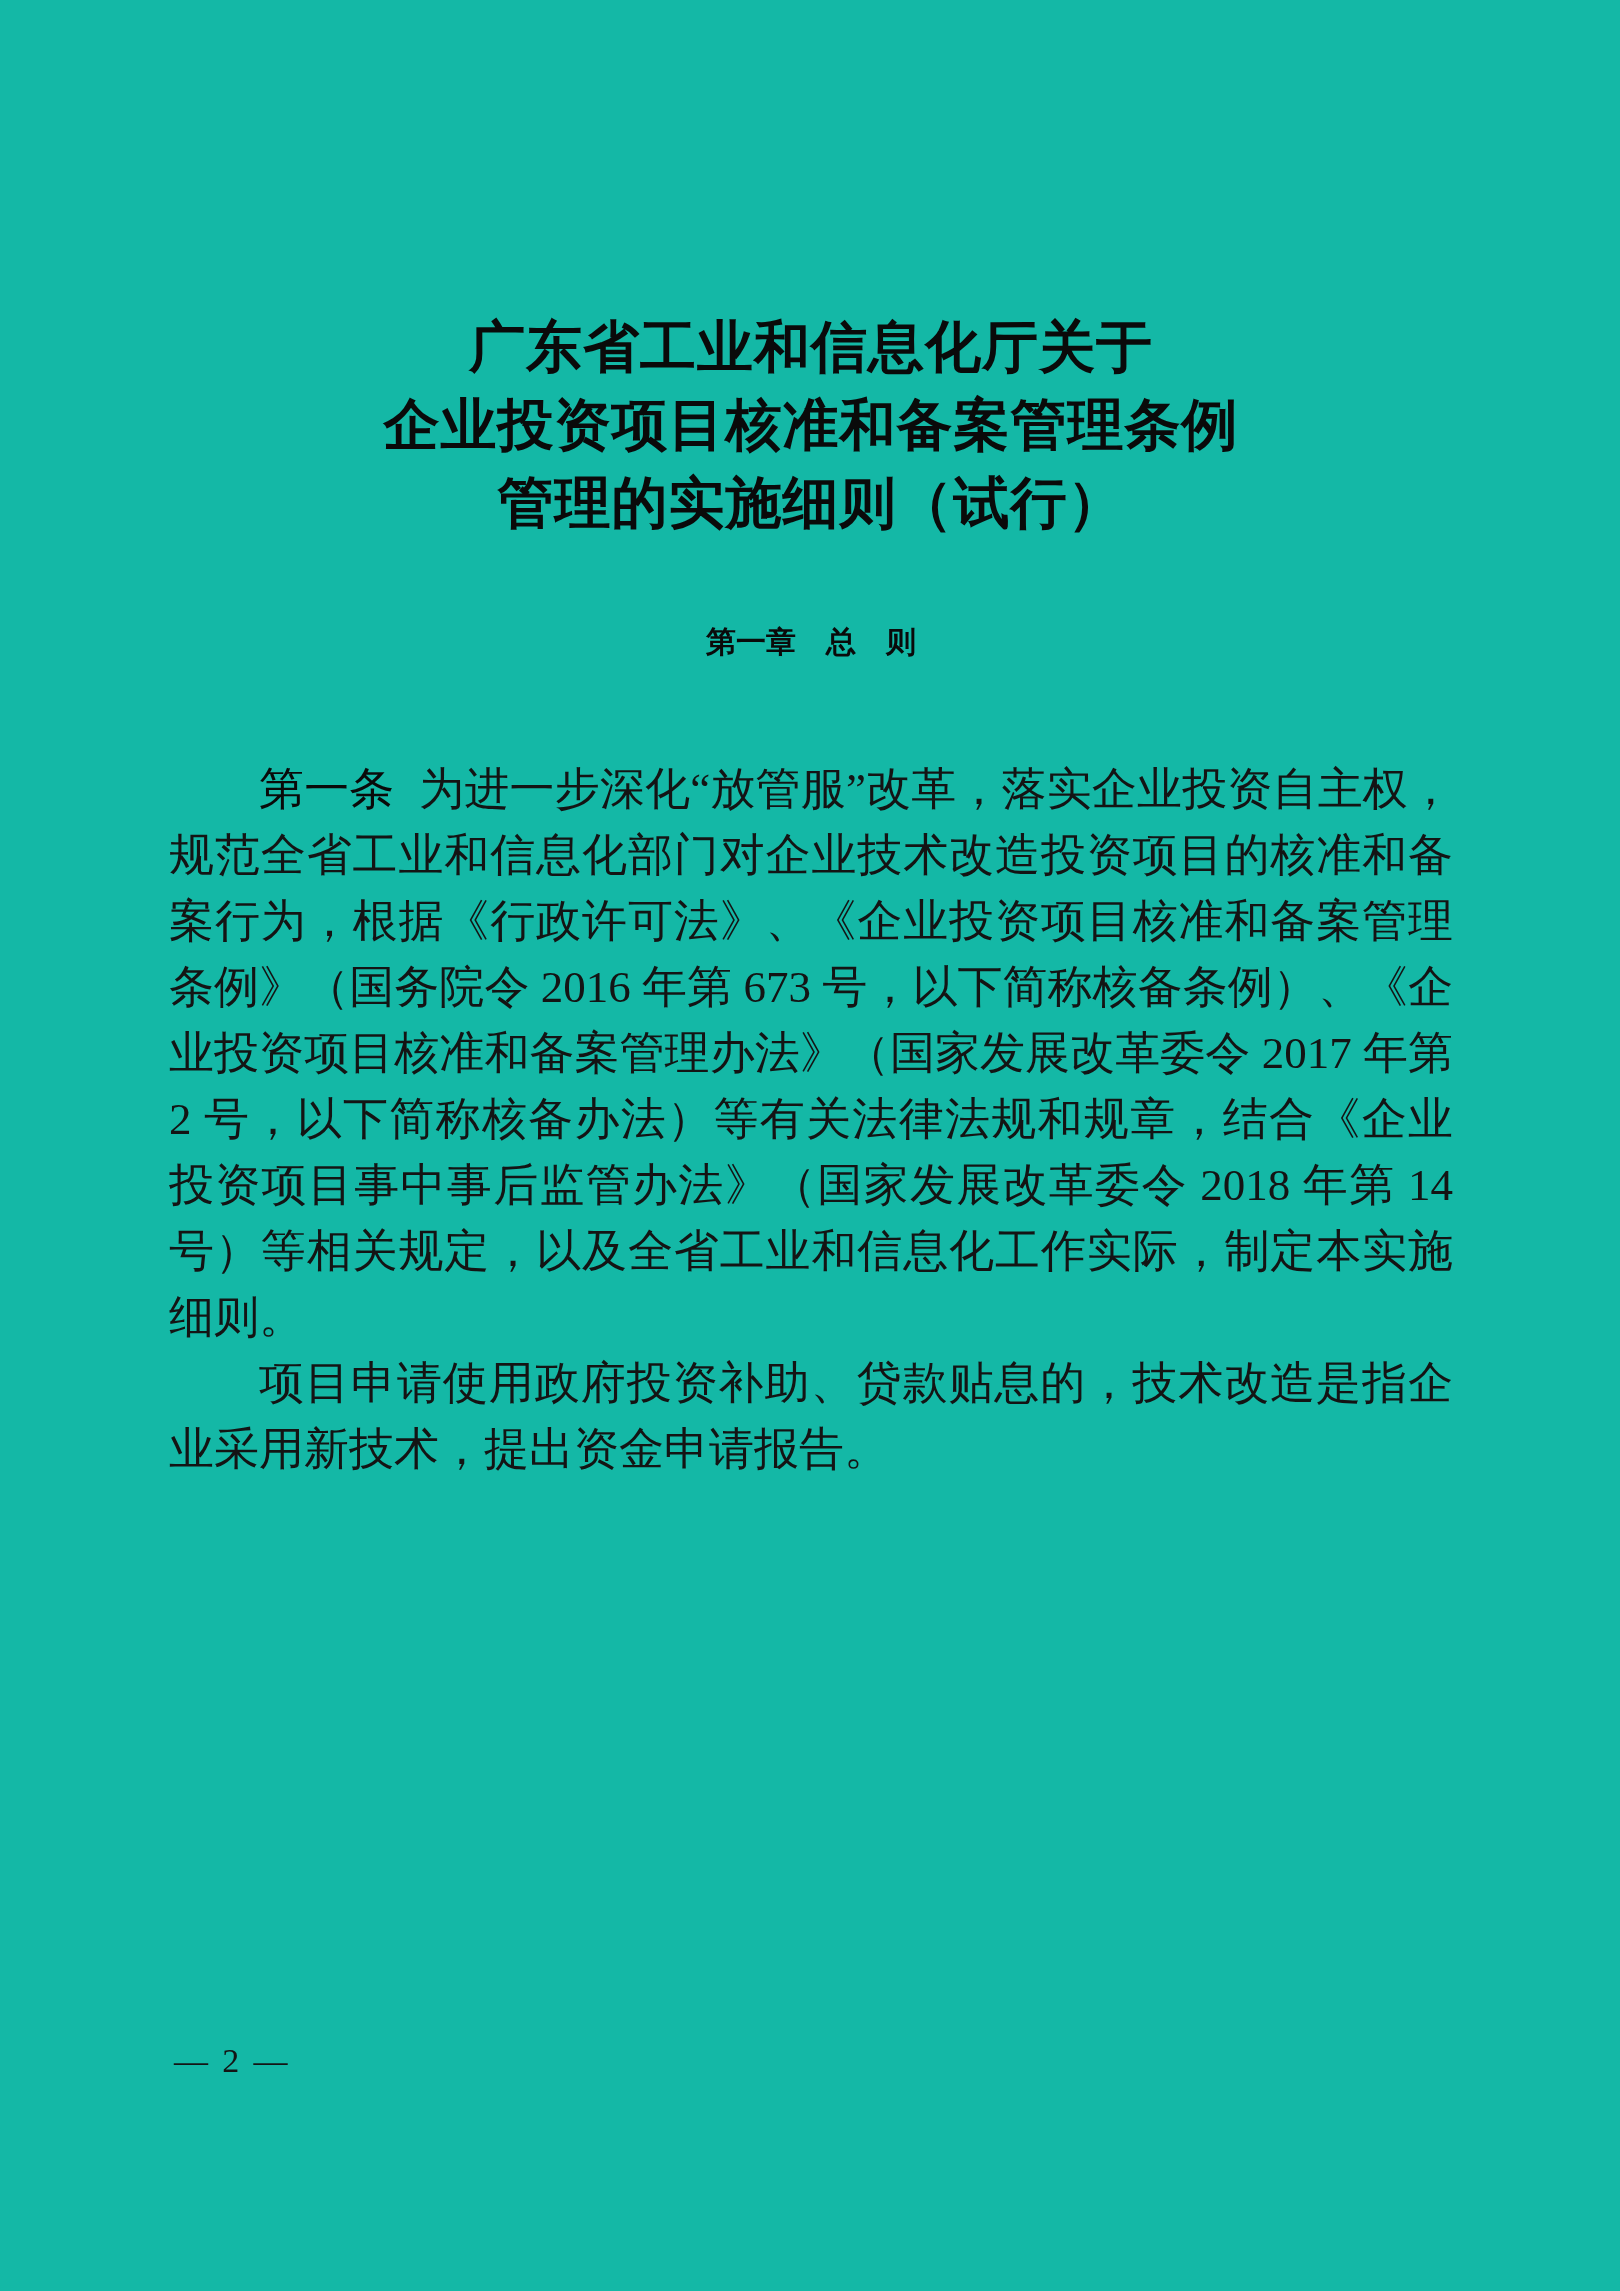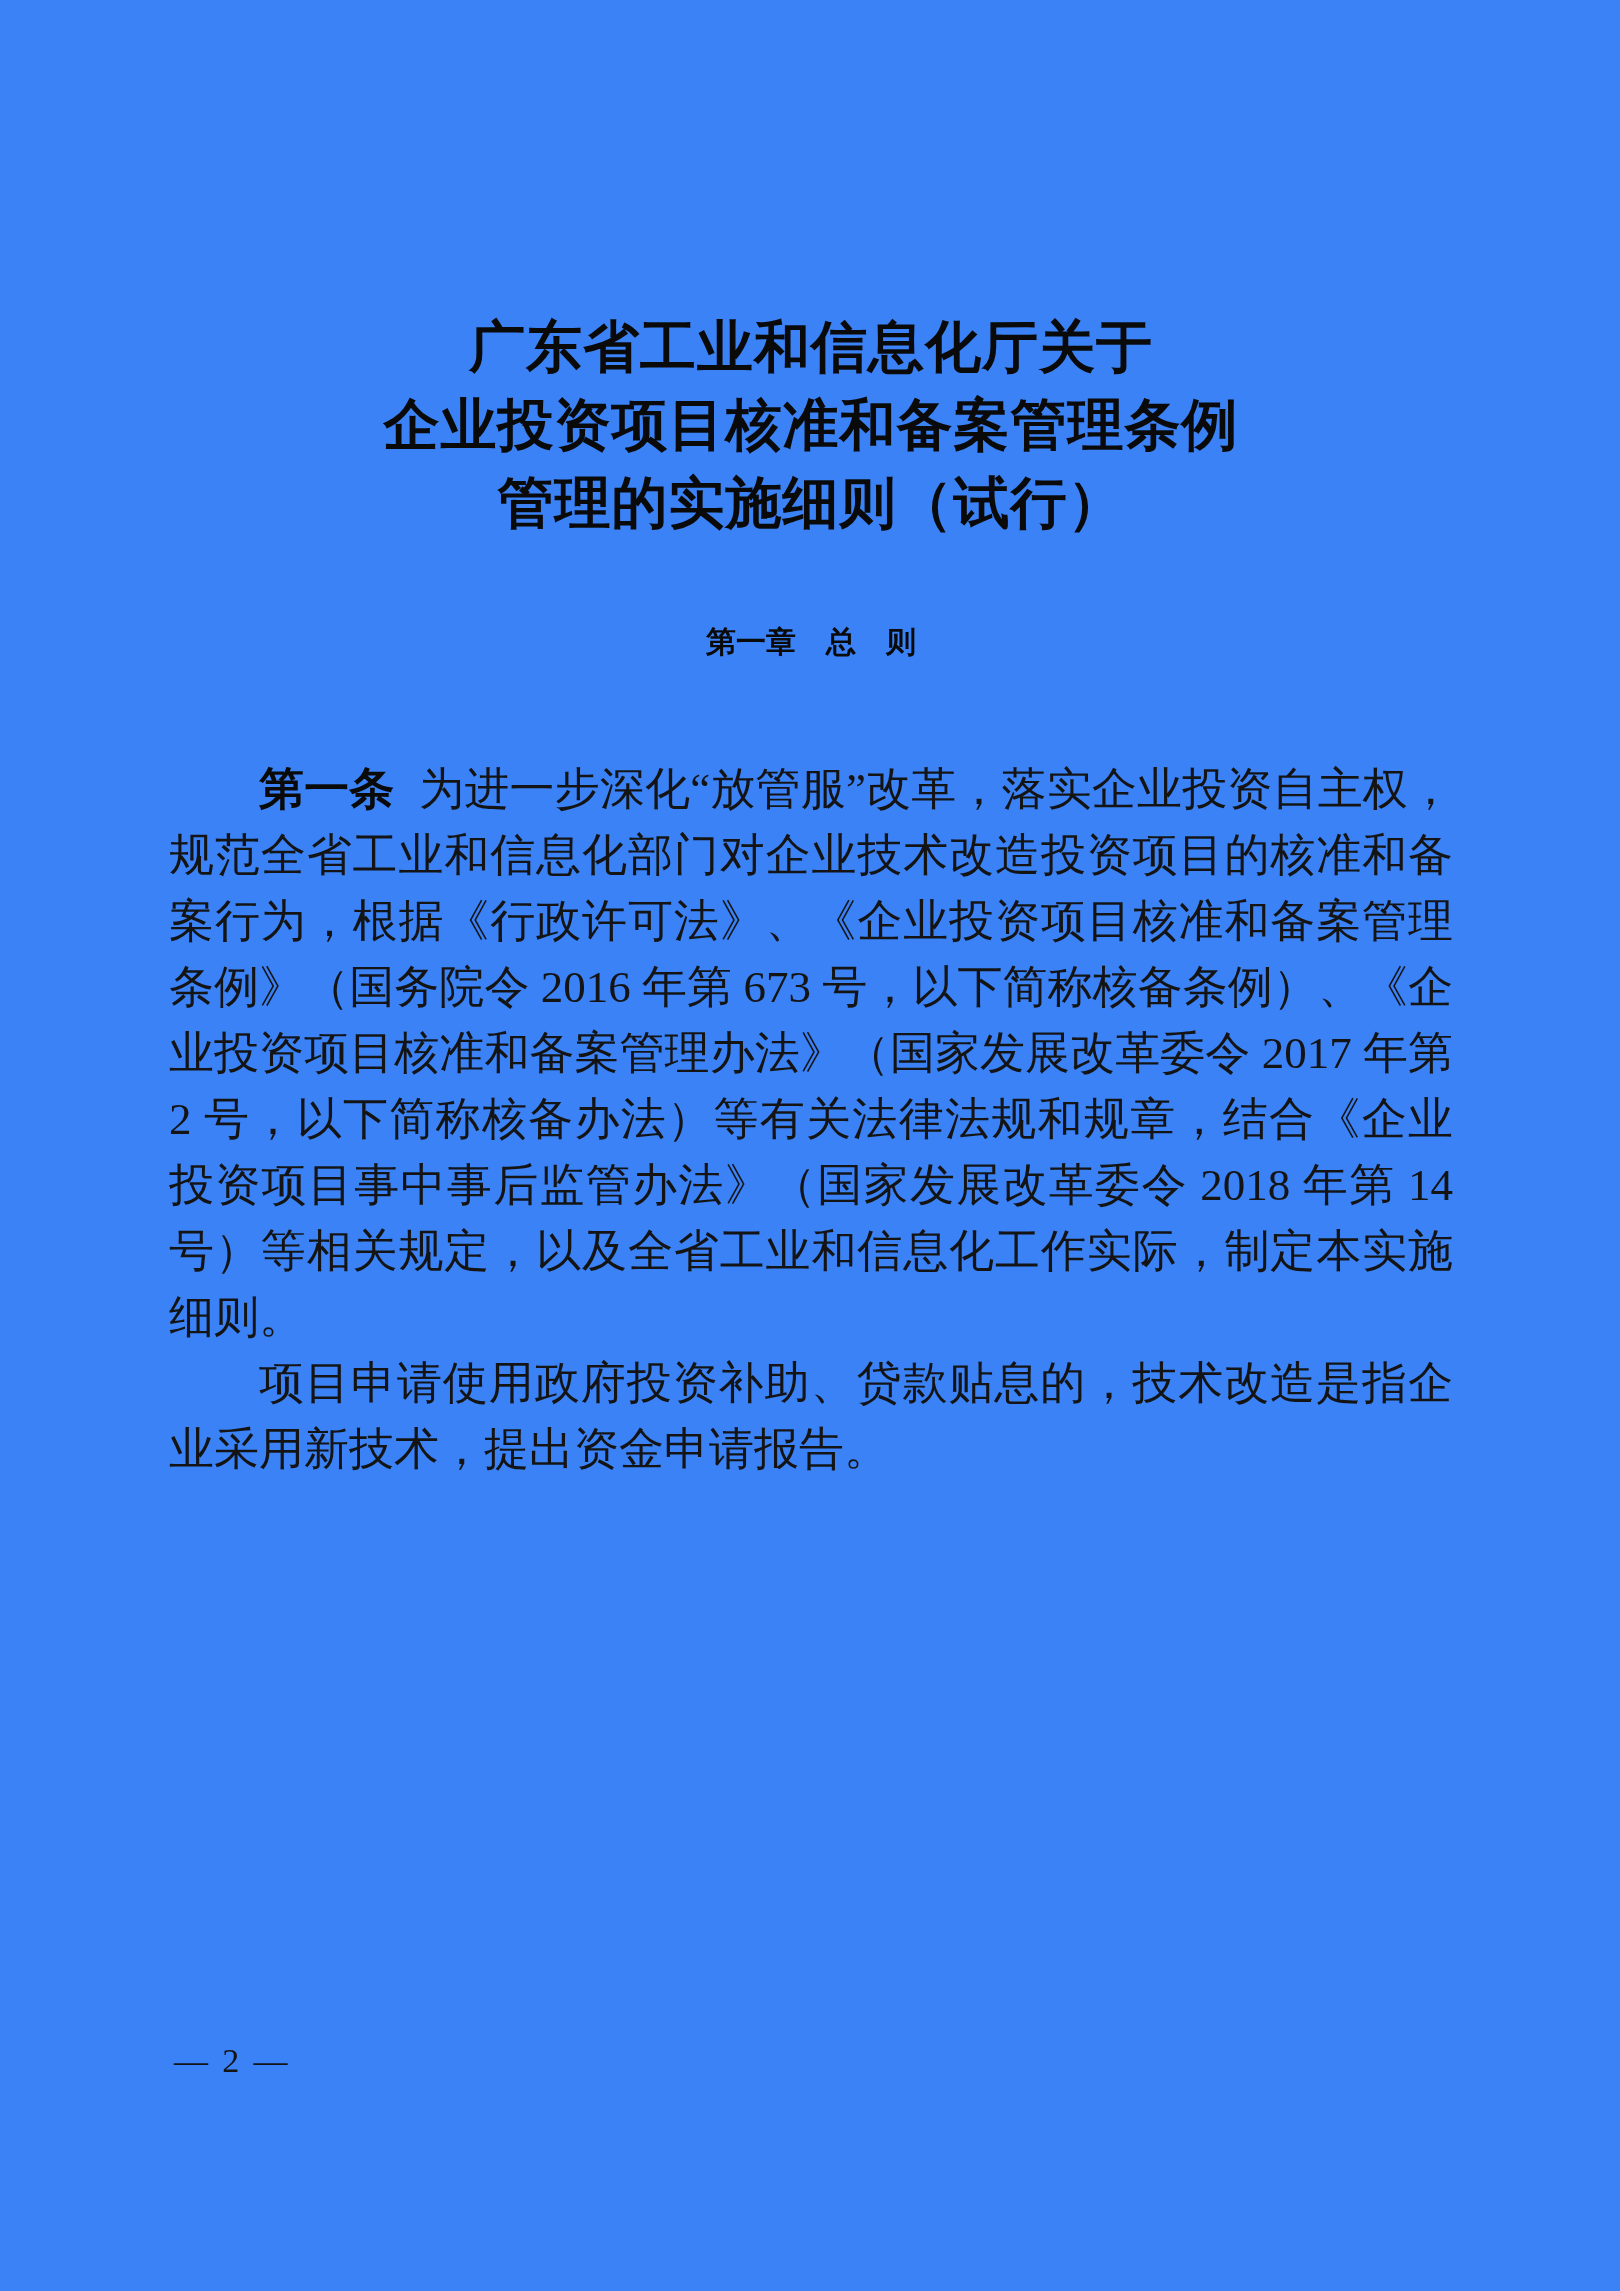--- a/index.html
+++ b/index.html
@@ -4,21 +4,21 @@
 <style>
   html, body {
     margin: 0;
     padding: 0;
     background: #ffffff;
   }
   .page {
     position: relative;
     width: 1620px;
     height: 2292px;
-    background: #3b82f6;
+    background: #14b8a6;
     color: #111111;
     box-sizing: border-box;
     padding: 308px 167px 0 169px;
     font-family: "Liberation Serif", "DejaVu Serif", serif;
     overflow: hidden;
   }
   .doc-title {
     margin: 0 0 0 0;
     text-align: center;
     font-size: 56px;
@@ -41,21 +41,21 @@
   .body-para {
     margin: 0;
     font-size: 45px;
     line-height: 66px;
     text-align: justify;
     text-indent: 2em;
     color: #141414;
   }
   .article-label {
     font-family: "Liberation Sans", "DejaVu Sans", sans-serif;
-    font-weight: 700;
+    font-weight: 400;
     margin-right: 0.55em;
     color: #0a0a0a;
   }
   .article-label:empty { margin-right: 0; }
   .page-number {
     position: absolute;
     left: 174px;
     top: 2041px;
     font-size: 34px;
     line-height: 39px;

